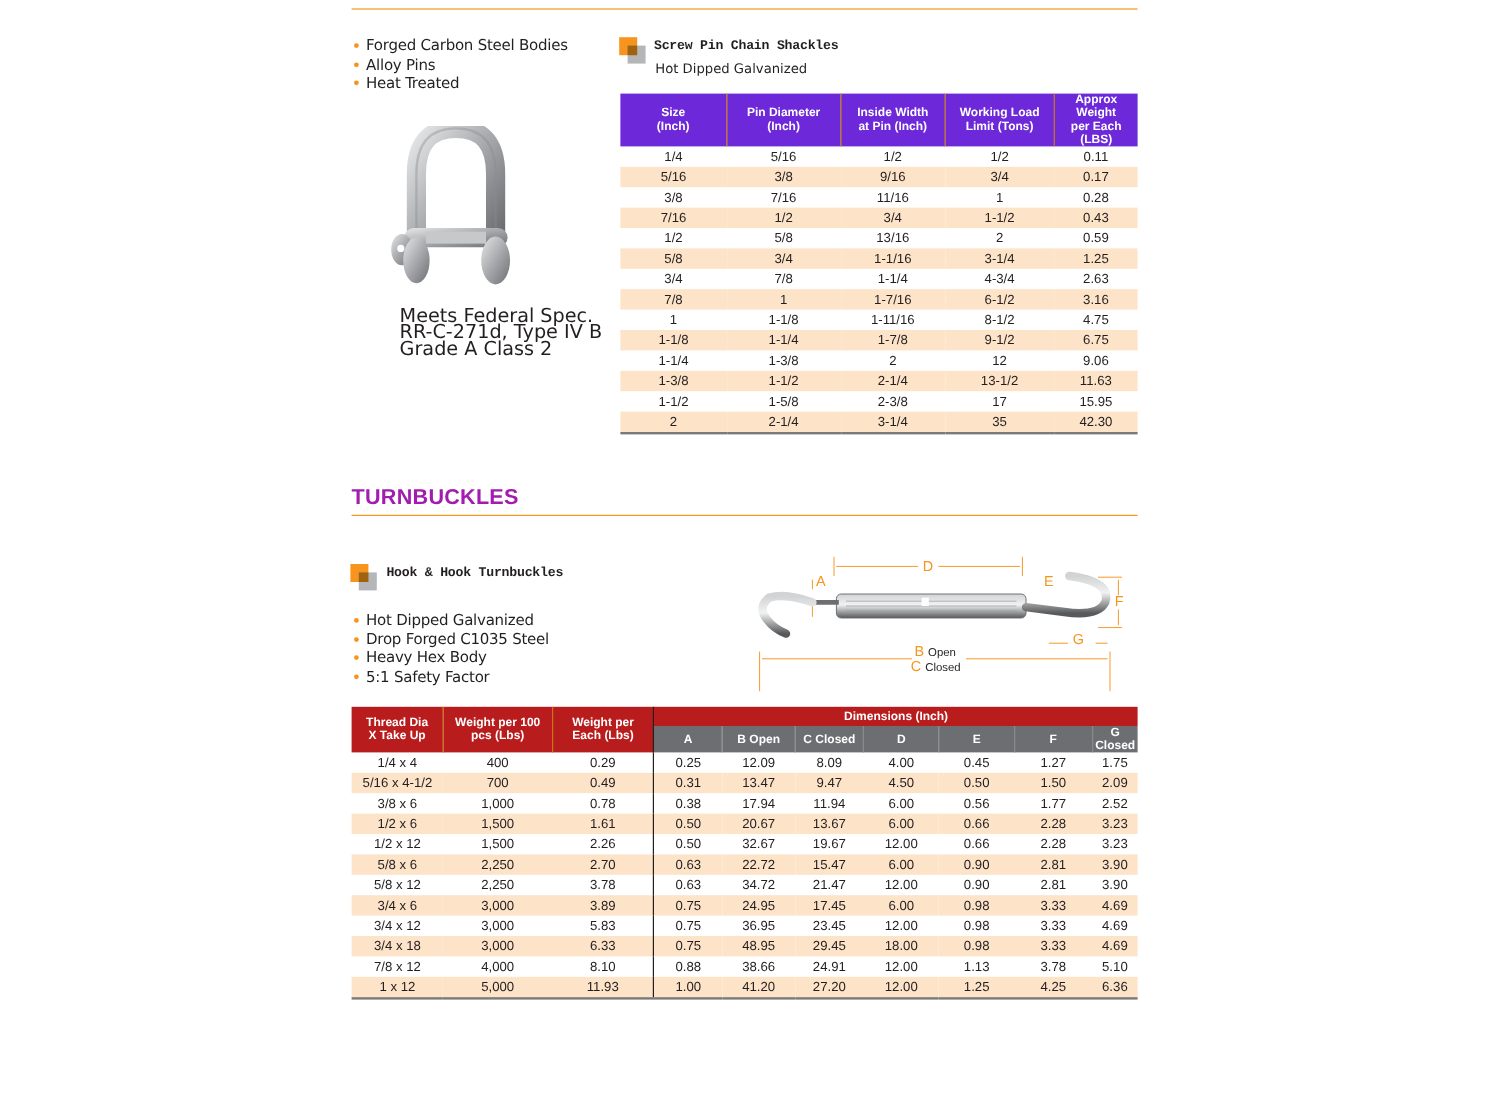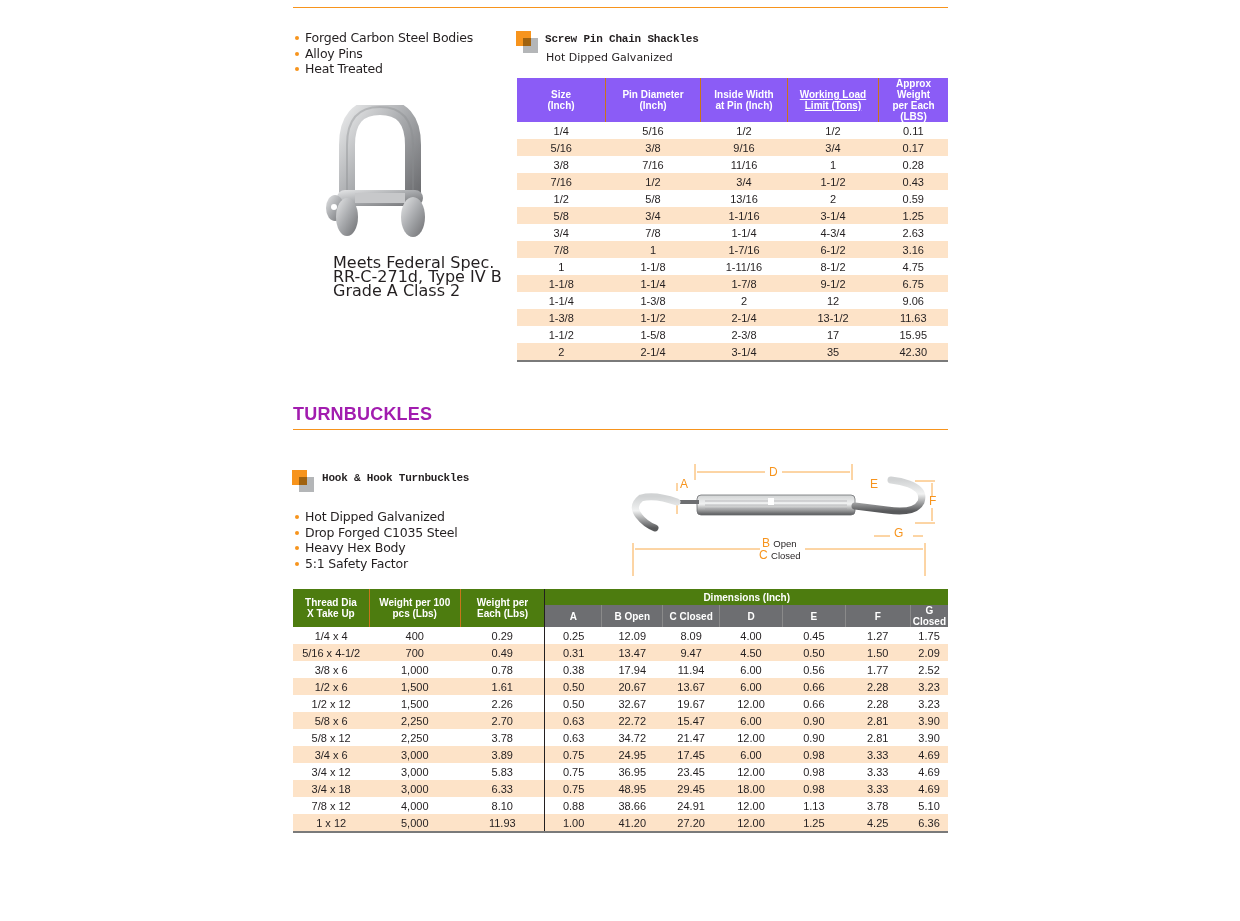--- a/index.html
+++ b/index.html
@@ -11,28 +11,28 @@
   .bullets li { position:relative; padding-left:11px; }
   .bullets li::before { content:""; position:absolute; left:1px; top:6px; width:4px; height:4px; border-radius:50%; background:#f7941d; }
   .sq-icon { position:absolute; width:23px; height:23px; }
   .sq-icon .o { position:absolute; left:0; top:0; width:15px; height:15px; background:#f7941d; }
   .sq-icon .g { position:absolute; left:7px; top:7px; width:15px; height:15px; background:#a7a9ac; opacity:.85; }
   .sq-icon .m { position:absolute; left:7px; top:7px; width:8px; height:8px; background:#a0620f; }
   .title { font-size:11px; font-weight:bold; letter-spacing:-0.2px;font-family:Liberation Mono, monospace; }
   .subtitle { font-size:11px; color:#231f20; }
   table { border-collapse:collapse; font-family:"Liberation Sans", sans-serif; }
   .t1 { position:absolute; left:517px; top:78px; width:431px; font-size:11px; }
-  .t1 th { background:#8b5cf6; color:#fff; font-size:10px; font-weight:bold; line-height:11px; height:33px; padding:0 2px; border-left:1px solid #c9741a; }
+  .t1 th { background:#6d28d9; color:#fff; font-size:10px; font-weight:bold; line-height:11px; height:33px; padding:0 2px; border-left:1px solid #c9741a; }
   .t1 th:first-child { border-left:none; }
   .t1 td { text-align:center; height:17px; padding:0; }
   .t1 tbody tr:nth-child(even) td { background:#fde3c8; }
   .t1 tbody tr:last-child td { border-bottom:2px solid #7a7a7a; }
   .t2 { position:absolute; left:293px; top:589px; width:655px; font-size:11px; }
   .t2 th { color:#fff; font-size:10px; font-weight:bold; line-height:11px; padding:0 2px; }
-  .t2 th.or { background:#4d7c0f; }
+  .t2 th.or { background:#b91c1c; }
   .t2 th.gr { background:#6d6e71; height:16px; border-left:1px solid #8a8a8a; }
   .t2 th.or.sep { border-left:1px solid #c9741a; }
   .t2 td { text-align:center; height:17px; padding:0; }
   .t2 td.dimstart, .t2 th.dimstart { border-left:1px solid #231f20; }
   .t2 tbody tr:nth-child(even) td { background:#fde3c8; }
   .t2 tbody tr:last-child td { border-bottom:2px solid #7a7a7a; }
   .section-title { font-size:18px; font-weight:bold; color:#a21caf; letter-spacing:0.2px; font-family:"Liberation Sans", sans-serif; }
   .spec { font-size:16px; line-height:14px; }
   .dim-lbl { position:absolute; color:#f7941d; font-size:12px; font-family:"Liberation Sans", sans-serif; }
   .dim-txt { color:#231f20; font-size:9.5px; }
@@ -79,21 +79,21 @@
 </div>
 <div class="abs title" style="left:545px; top:33px;">Screw Pin Chain Shackles</div>
 <div class="abs subtitle" style="left:546px; top:51px;">Hot Dipped Galvanized</div>
 
 <table class="t1">
   <thead>
     <tr>
       <th style="width:84px;"><span>Size</span><br><span>(Inch)</span></th>
       <th style="width:90px;"><span>Pin Diameter</span><br><span>(Inch)</span></th>
       <th style="width:82px;"><span>Inside Width</span><br><span>at Pin (Inch)</span></th>
-      <th style="width:86px;text-decoration:underline;"><span>Working Load</span><br><span>Limit (Tons)</span></th>
+      <th style="width:86px;"><span>Working Load</span><br><span>Limit (Tons)</span></th>
       <th><span>Approx Weight</span><br><span>per Each (LBS)</span></th>
     </tr>
   </thead>
   <tbody id="t1-body">
       <tr>
         <td>1/4</td>
         <td>5/16</td>
         <td>1/2</td>
         <td>1/2</td>
         <td>0.11</td>

